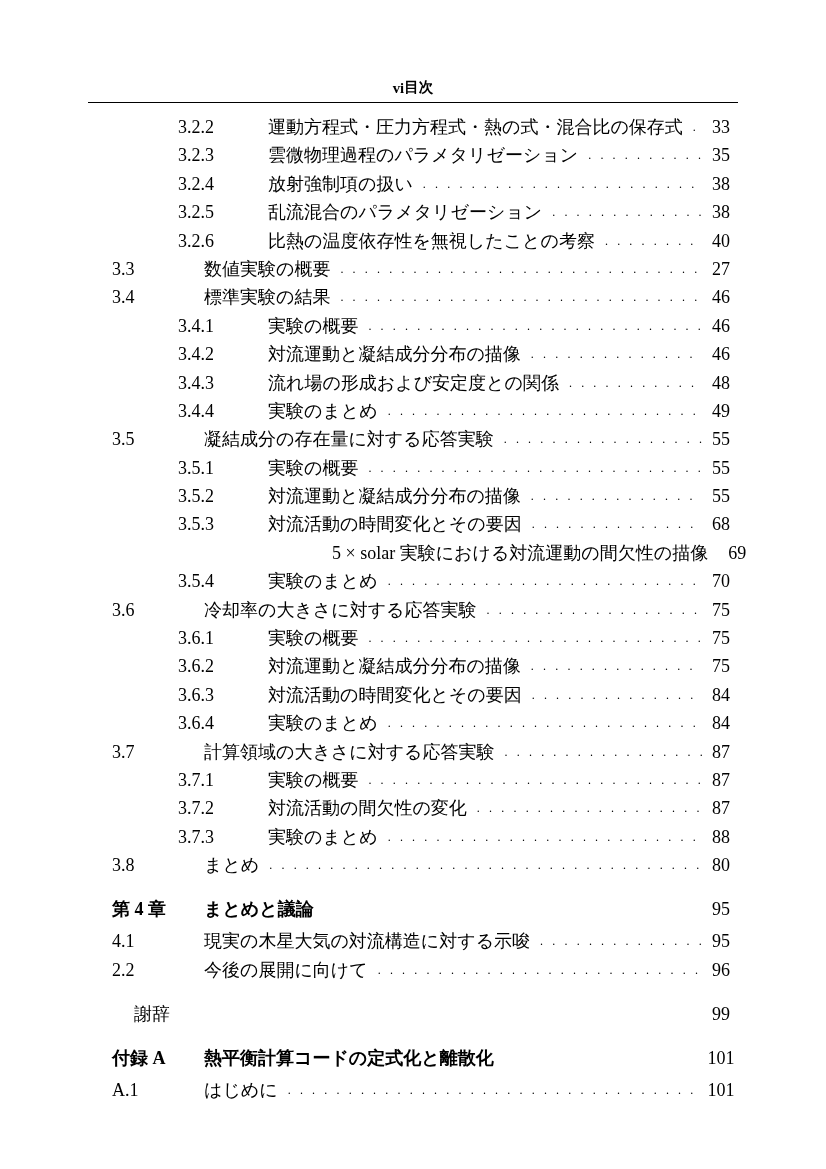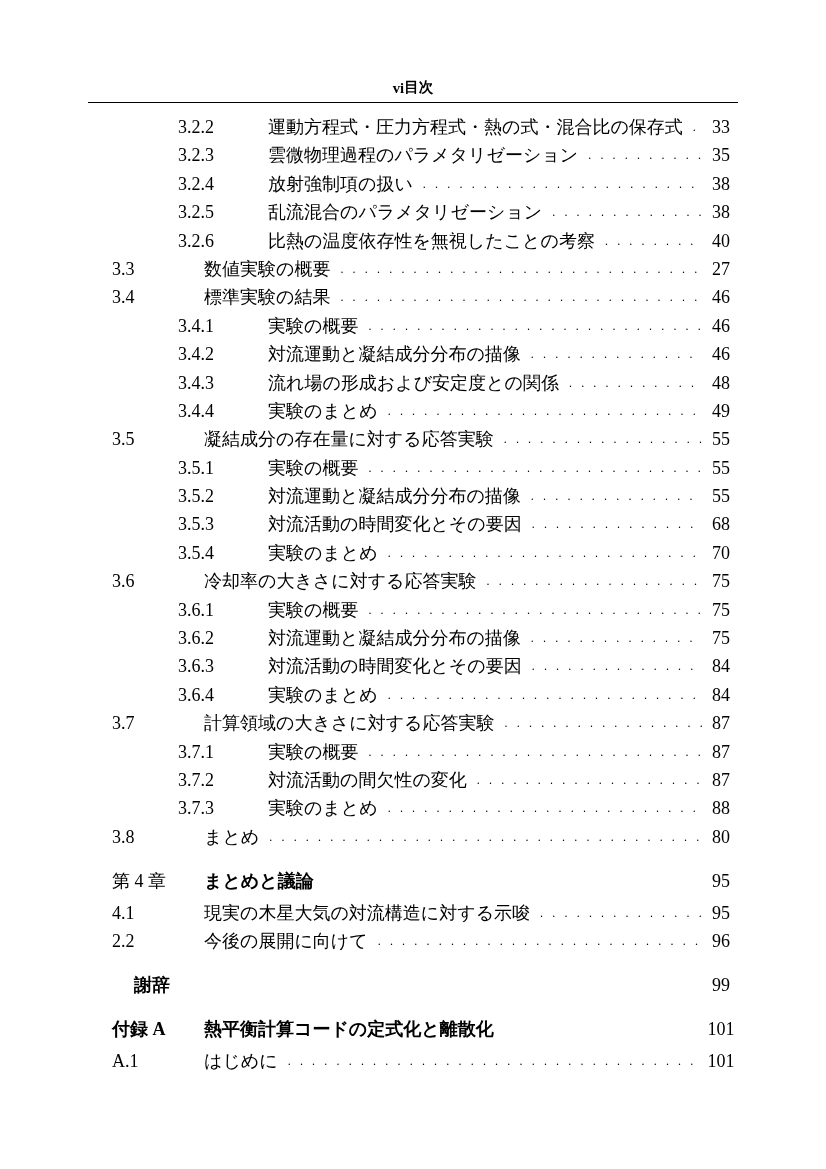--- a/index.html
+++ b/index.html
@@ -79,32 +79,32 @@
   .lvl1 .num { width: 92px; margin-left: 24px; }
   .lvl1 .label { font-weight: normal; }
   .lvl2 .num { width: 90px; margin-left: 90px; }
   .lvl3 .label { margin-left: 244px; }
 
   .chapter {
     margin-top: 26px;
     margin-bottom: 14px;
     font-weight: bold;
   }
-  .chapter .num { width: 92px; margin-left: 24px; font-weight: normal; }
+  .chapter .num { width: 92px; margin-left: 24px; font-weight: bold; }
   .chapter .label { font-weight: bold; }
   .chapter .dots::after { content: ""; }
   .chapter .page-no { font-weight: normal; }
 
   .plain {
     margin-top: 26px;
     margin-bottom: 14px;
     font-weight: bold;
   }
   .plain .num { width: 0; margin-left: 24px; }
-  .plain .label { font-weight: bold; padding-left: 22px; }
+  .plain .label { font-weight: normal; padding-left: 22px; }
   .plain .dots::after { content: ""; }
   .plain .page-no { font-weight: normal; }
 
   .appendix {
     margin-top: 26px;
     margin-bottom: 14px;
     font-weight: bold;
   }
   .appendix .num { width: 92px; margin-left: 24px; font-weight: bold; font-family: Liberation Serif, serif; }
   .appendix .label { font-weight: bold; }
@@ -205,20 +205,26 @@
         <span class="label">対流運動と凝結成分分布の描像</span>
         <span class="dots"></span>
         <span class="page-no">55</span>
       </div>
       <div class="entry lvl2">
         <span class="num">3.5.3</span>
         <span class="label">対流活動の時間変化とその要因</span>
         <span class="dots"></span>
         <span class="page-no">68</span>
       </div>
+      <div class="entry lvl3">
+        <span class="num"></span>
+        <span class="label">5 × solar 実験における対流運動の間欠性の描像</span>
+        <span class="dots"></span>
+        <span class="page-no">69</span>
+      </div>
       <div class="entry lvl2">
         <span class="num">3.5.4</span>
         <span class="label">実験のまとめ</span>
         <span class="dots"></span>
         <span class="page-no">70</span>
       </div>
       <div class="entry lvl1">
         <span class="num">3.6</span>
         <span class="label">冷却率の大きさに対する応答実験</span>
         <span class="dots"></span>

